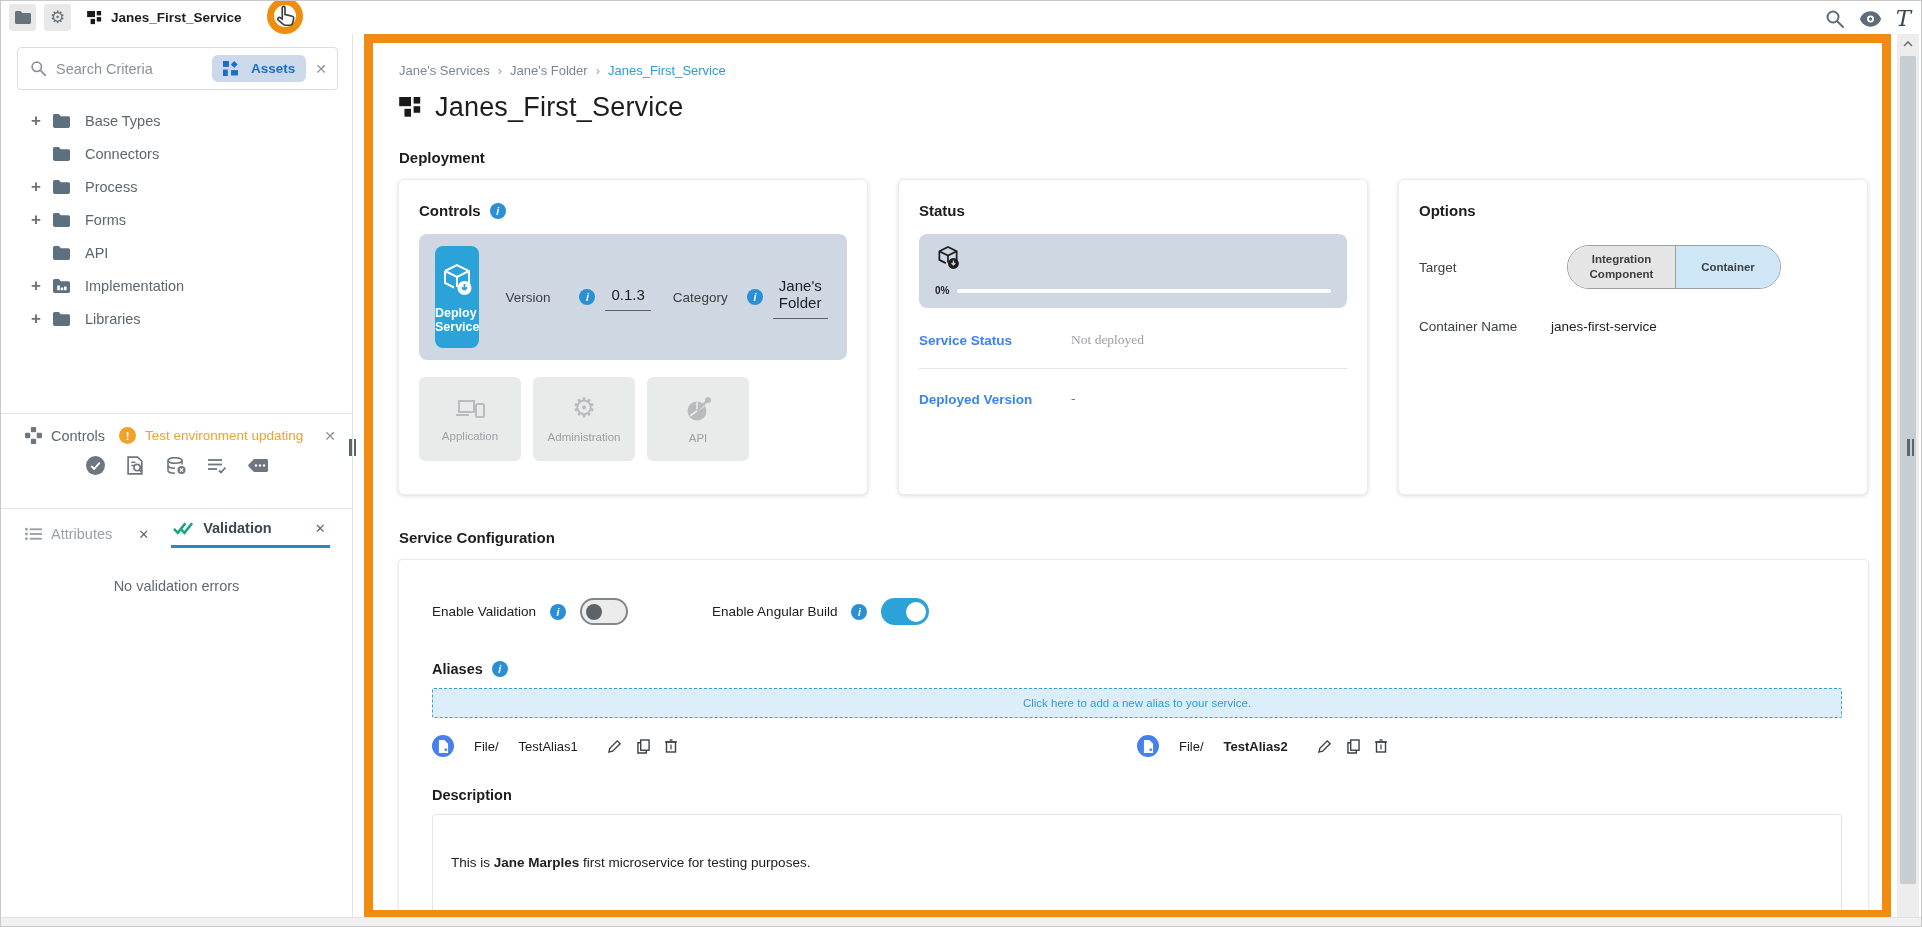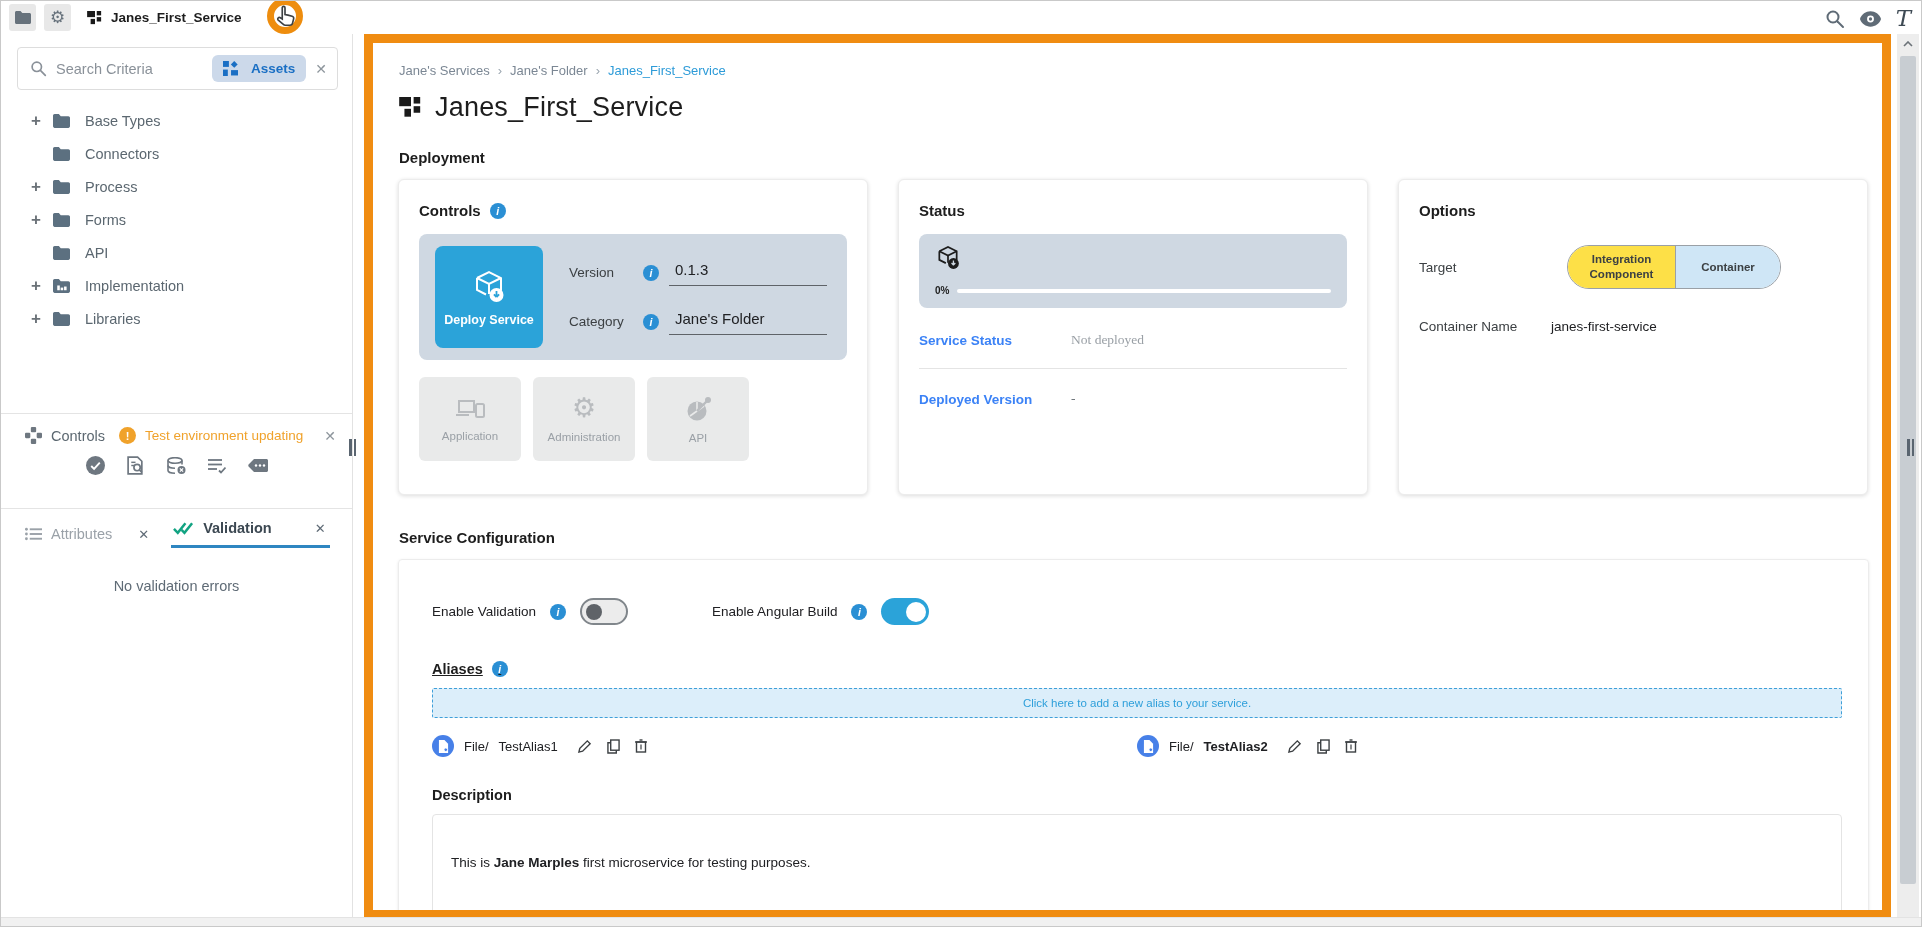--- a/index.html
+++ b/index.html
@@ -72,60 +72,60 @@
 
   .section-heading { font-size:15px; font-weight:bold; color:#1d1d1d; margin-top:26px; }
 
   .cards-row { display:flex; gap:30px; margin:13px 0 0 -1px; }
   .card { width:470px; height:316px; background:#fff; border:1px solid #ececec; border-radius:6px; box-shadow:0 1px 4px rgba(0,0,0,.14); padding:22px 20px; }
   .card-title { display:flex; align-items:center; gap:9px; font-size:15px; font-weight:bold; color:#1d1d1d; }
   .info-dot { width:16px; height:16px; border-radius:50%; background:#2a8fd4; color:#fff; font-size:10.5px; font-weight:bold; display:inline-flex; align-items:center; justify-content:center; font-style:italic; cursor:pointer; flex:0 0 auto; }
 
   .ctl-panel { margin-top:15px; background:#cfd8e2; border-radius:8px; height:126px; display:flex; align-items:center; padding:0 20px 0 16px; gap:26px; }
   .deploy-btn { width:108px; height:102px; background:#2ba3d9; border-radius:8px; color:#fff; display:flex; flex-direction:column; align-items:center; justify-content:center; gap:9px; font-size:12.5px; font-weight:bold; cursor:pointer; }
-  .fields { flex:1; display:flex; flex-direction:column; gap:22px;justify-content:flex-end; }
+  .fields { flex:1; display:flex; flex-direction:row; gap:22px;justify-content:flex-end; }
   .field { display:flex; align-items:center; gap:10px; }
   .field .flabel { font-size:13.5px; color:#3c4043; width:64px; }
   .field .fval { flex:1; border-bottom:1px solid #5f6368; padding:2px 6px 7px; font-size:15px; color:#202124; }
 
   .action-row { display:flex; gap:12px; margin-top:17px; }
   .action-btn { width:102px; height:84px; background:#e9eaea; border-radius:6px; display:flex; flex-direction:column; align-items:center; justify-content:center; gap:9px; color:#9aa0a6; font-size:11.5px; cursor:default; }
 
   .status-panel { margin-top:15px; background:#cfd8e2; border-radius:8px; height:74px; padding:10px 16px 12px; display:flex; flex-direction:column; justify-content:space-between; }
   .progress-row { display:flex; align-items:center; gap:8px; }
   .progress-label { font-size:10px; color:#1d1d1d; font-weight:bold; }
   .progress-track { flex:1; height:4px; background:#fff; border-radius:2px; }
   .status-row { display:flex; align-items:center; margin-top:24px; font-size:13.5px; }
   .status-row .slabel { width:152px; color:#3b82f6; font-weight:bold; }
   .status-row .sval { color:#9aa0a6;font-family:Liberation Serif, serif; }
   .status-row .sval.dash { color:#6b7278; }
   .card-divider { border-bottom:1px solid #e4e4e4; margin-top:20px; }
 
   .opt-row { display:flex; align-items:center; margin-top:26px; font-size:13.5px; }
   .opt-row .olabel { width:132px; color:#3c4043; }
   .segmented { display:flex; border:1px solid #9aa0a6; border-radius:22px; overflow:hidden; height:44px; margin-left:16px; }
-  .seg { display:flex; align-items:center; justify-content:center; text-align:center; font-size:11.5px; font-weight:bold; color:#3c4043; padding:0 12px; cursor:pointer; background:#fde047; line-height:1.3; }
+  .seg { display:flex; align-items:center; justify-content:center; text-align:center; font-size:11.5px; font-weight:bold; color:#3c4043; padding:0 12px; cursor:pointer; background:#e5e5e5; line-height:1.3; }
   .seg.one { width:108px; border-right:1px solid #9aa0a6; }
   .seg.selected { background:#cfe6f6; width:104px; }
   .opt-row .oval { color:#202124; }
 
   .config-card { margin:13px 0 0 -1px; width:1471px; border:1px solid #ececec; border-radius:4px; box-shadow:0 1px 3px rgba(0,0,0,.10); padding:38px 28px 0 33px; height:360px; }
   .toggles-row { display:flex; align-items:center; gap:14px; }
   .tog-label { font-size:13.5px; color:#212124; }
   .toggle { position:relative; width:48px; height:27px; border-radius:14px; cursor:pointer; }
   .toggle.off { border:2px solid #80868b; background:#ececec; }
   .toggle.off .knob { position:absolute; left:4px; top:3.5px; width:16px; height:16px; border-radius:50%; background:#5f6368; }
   .toggle.on { background:#2ba3d9; }
   .toggle.on .knob { position:absolute; right:3px; top:3.5px; width:20px; height:20px; border-radius:50%; background:#fff; }
   .gap56 { width:56px; }
 
-  .aliases-head { display:flex; align-items:flex-start; gap:9px; margin-top:36px; font-size:14.5px; font-weight:bold; color:#1d1d1d;text-decoration:underline; }
+  .aliases-head { display:flex; align-items:flex-start; gap:9px; margin-top:36px; font-size:14.5px; font-weight:bold; color:#1d1d1d; }
   .alias-drop { margin-top:11px; width:1410px; height:30px; background:#dceefa; border:1.5px dashed #3f9fd9; border-radius:2px; display:flex; align-items:center; justify-content:center; color:#2e9fda; font-size:11.5px; cursor:pointer; }
   .alias-row { display:flex; margin-top:17px; width:1410px; }
-  .alias-col { width:52%; display:flex; align-items:center; gap:7px; }
+  .alias-col { width:52%; display:flex; align-items:center; gap:17px; }
   .alias-badge { width:22px; height:22px; border-radius:50%; background:#4780e8; display:flex; align-items:center; justify-content:center; }
   .alias-text { font-size:13px; color:#202124; margin-left:3px; }
   .alias-actions { display:flex; align-items:center; gap:15px; margin-left:12px; }
   .alias-actions span { cursor:pointer; }
 
   .desc-head { margin-top:30px; font-size:14.5px; font-weight:bold; color:#1d1d1d; }
   .desc-box { margin-top:11px; width:1410px; height:110px; border:1px solid #e4e4e4; border-radius:4px; padding:40px 18px 0; font-size:13.5px; color:#202124; }
 
   
   .scroll-rail { position:absolute; left:1896px; top:33px; width:22px; height:885px; background:#ededed; z-index:3; }

